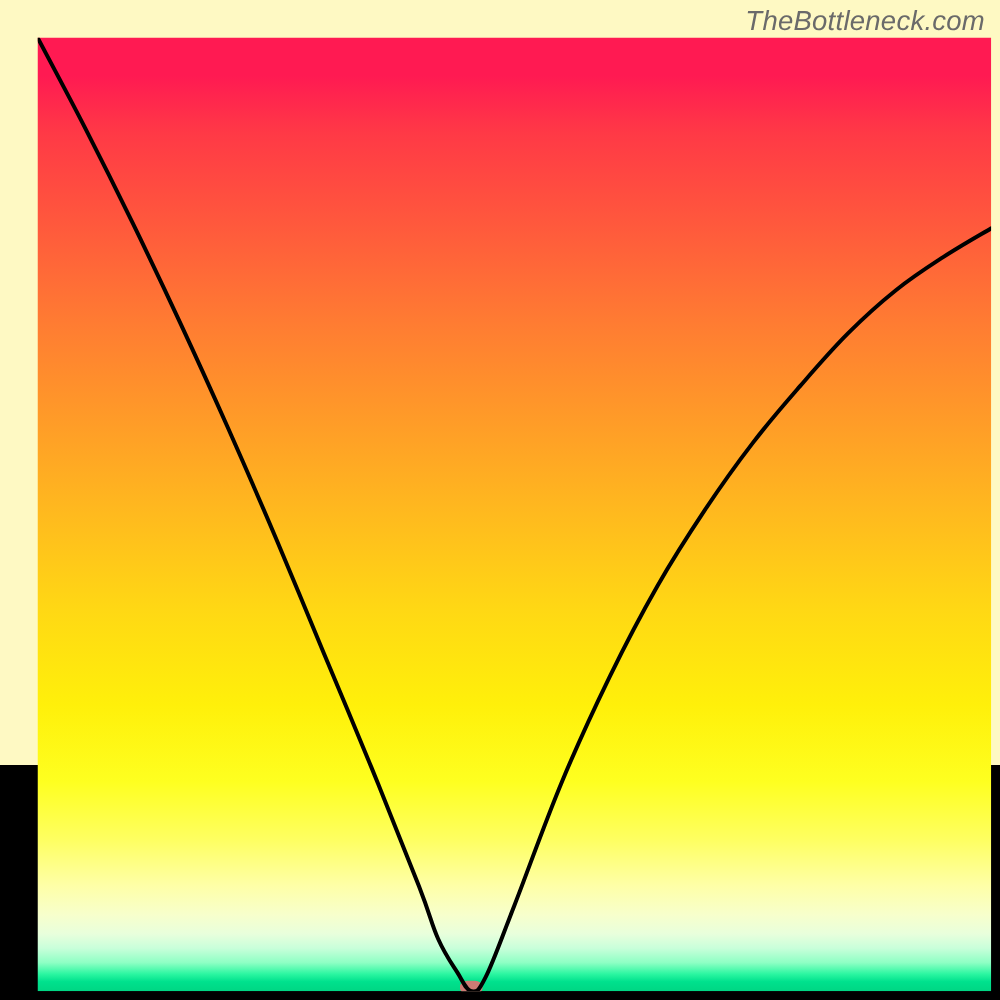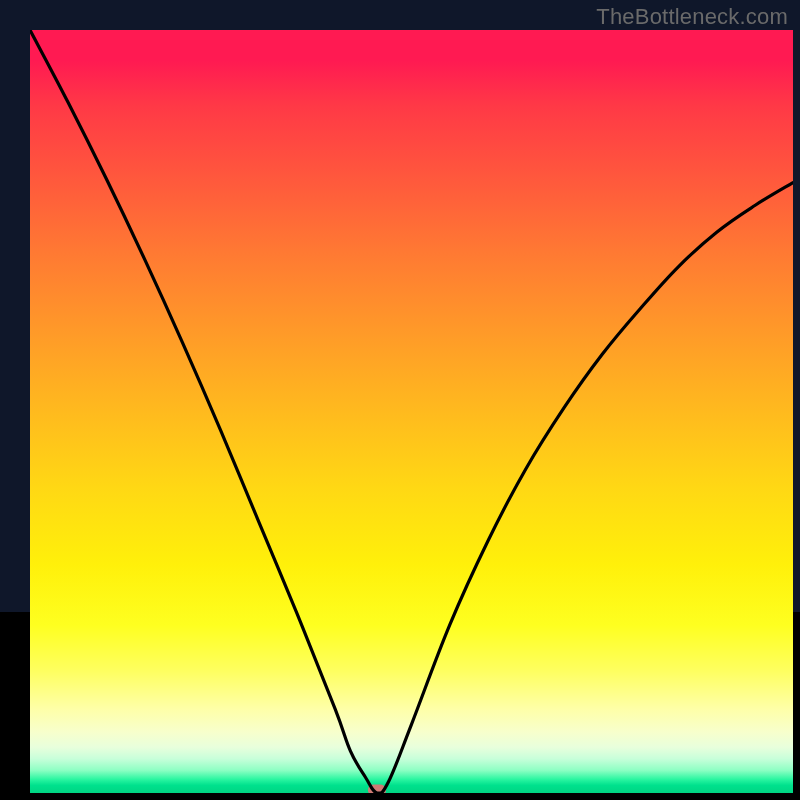--- a/index.html
+++ b/index.html
@@ -8,21 +8,22 @@
     width: 800px;
     height: 800px;
     overflow: hidden;
     background: #000;
     font-family: Arial, Helvetica, sans-serif;
   }
   .outer {
     position: relative;
     width: 800px;
     height: 612px;
-    background: #0f172a;
+    background: #fef9c3;
+    font-style: italic;
   }
   .watermark {
     position: absolute;
     top: 4px;
     right: 12px;
     color: #6a6a6a;
     font-size: 22px;
     font-weight: 500;
     letter-spacing: 0.2px;
     z-index: 60;

